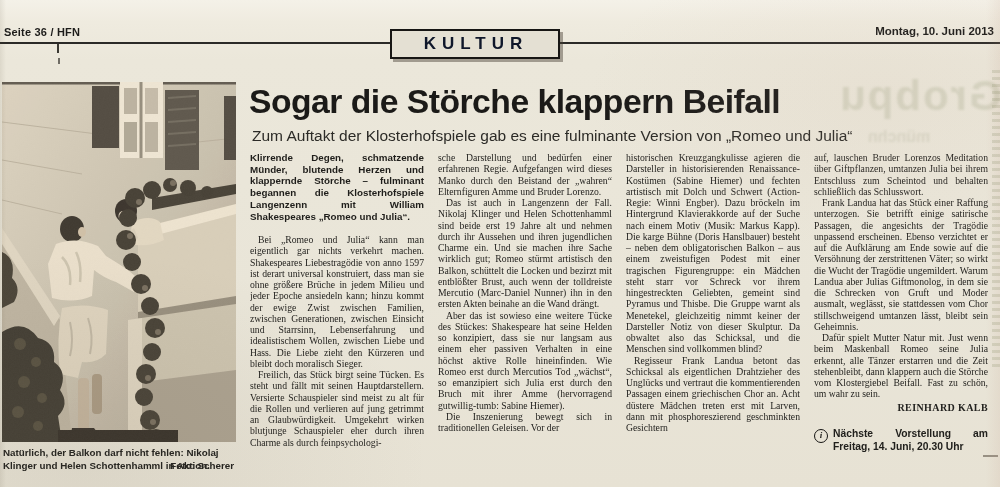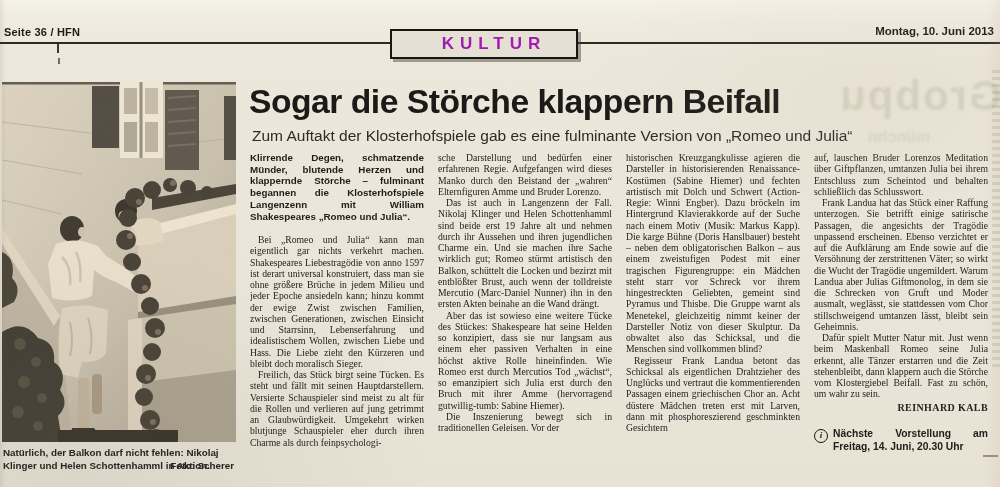--- a/index.html
+++ b/index.html
@@ -13,21 +13,21 @@
           radial-gradient(500px 300px at 8% 95%, rgba(110,100,80,0.10), transparent 70%),
           linear-gradient(90deg, rgba(90,80,60,0.10) 0, transparent 6px),
           linear-gradient(270deg, rgba(190,150,130,0.12) 0, transparent 14px);}
   
   .page-label{position:absolute;left:4px;top:26px;font-size:11px;font-weight:600;letter-spacing:.2px;}
   .date-label{position:absolute;right:6px;top:25px;font-size:11.5px;font-weight:600;}
   .rule{position:absolute;left:0;right:0;top:42px;height:2px;background:#2b2a27;}
   .kultur-box{position:absolute;left:390px;top:29px;width:164px;height:26px;
         background:#e4e0d3;border:2px solid #171614;box-shadow:3px 3px 0 rgba(70,63,52,.45);
         display:flex;align-items:center;justify-content:center;
-        font-size:17px;font-weight:bold;letter-spacing:6px;padding-left:20px;color:#a21caf;z-index:2;}
+        font-size:17px;font-weight:bold;letter-spacing:6px;padding-left:2px;color:#0f172a;z-index:2;}
   .tick{position:absolute;background:#3a3832;width:1.5px;}
   .tick1{left:57px;top:44px;height:9px;}
   .tick2{left:58px;top:58px;height:6px;opacity:.7;}
   
   .photo{position:absolute;left:2px;top:82px;width:234px;height:360px;filter:sepia(.12);}
   .photo svg{display:block;}
   .caption{position:absolute;left:3px;top:447px;width:233px;font-size:9.8px;line-height:12.6px;
         font-weight:700;color:#21201d;}
   .credit{position:absolute;right:2px;top:12.6px;font-weight:700;}
   

